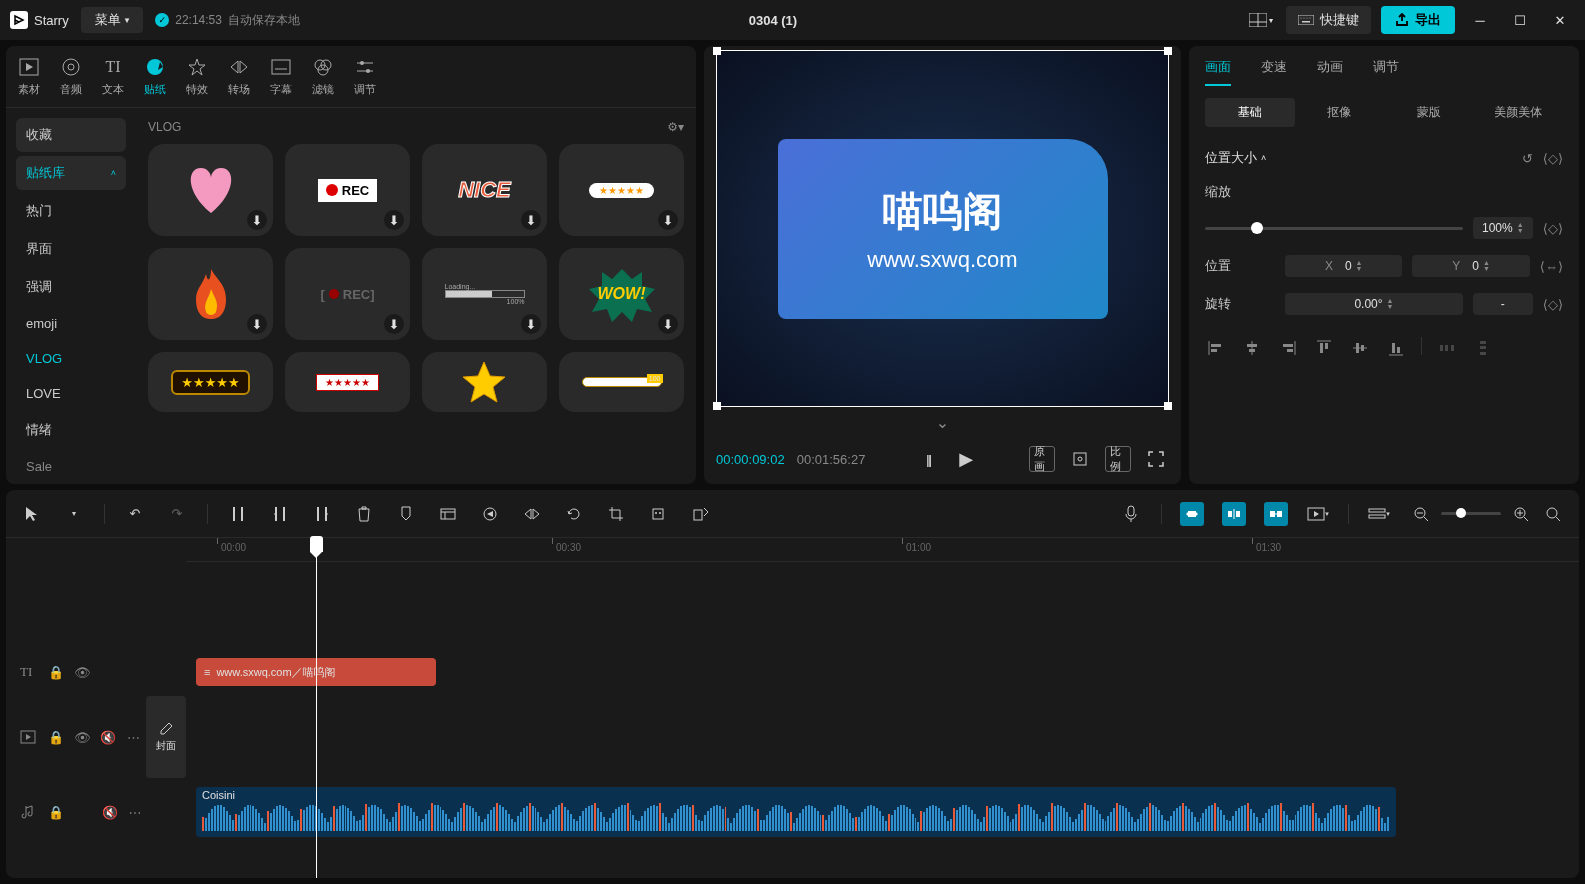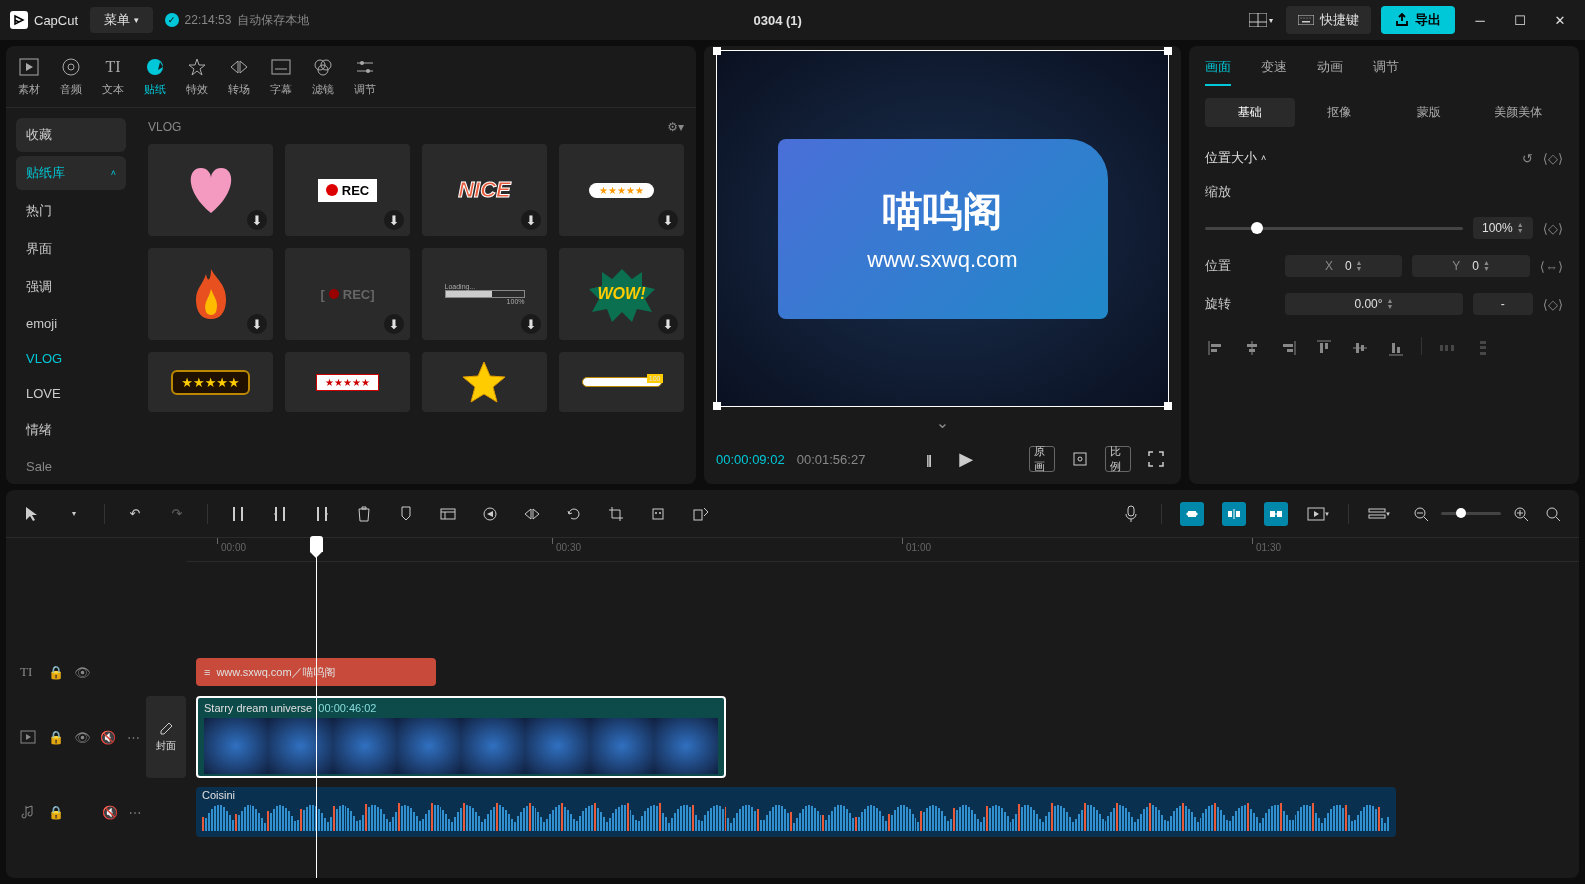--- a/index.html
+++ b/index.html
@@ -30,21 +30,21 @@
 .tab-icon { width: 22px; height: 22px; display: flex; align-items: center; justify-content: center; }
 .tab-label { font-size: 11px; }
 .left-body { flex: 1; display: flex; overflow: hidden; }
 .sidebar { width: 130px; padding: 10px; display: flex; flex-direction: column; gap: 4px; }
 .side-item { padding: 8px 10px; border-radius: 6px; cursor: pointer; color: #ccc; font-size: 13px; display: flex; align-items: center; justify-content: space-between; }
 .side-item.boxed { background: #2a2a2a; }
 .side-item.active { color: #00c8d8; }
 .sticker-grid { flex: 1; padding: 12px; overflow: hidden; }
 .section-title { color: #888; font-size: 12px; margin-bottom: 10px; display: flex; justify-content: space-between; align-items: center; }
 .grid { display: grid; grid-template-columns: repeat(4, 1fr); gap: 12px; }
-.sticker { background: #2a2a2a; border-radius: 4px; height: 92px; position: relative; cursor: pointer; display: flex; align-items: center; justify-content: center; overflow: hidden; }
+.sticker { background: #2a2a2a; border-radius: 16px; height: 92px; position: relative; cursor: pointer; display: flex; align-items: center; justify-content: center; overflow: hidden; }
 .dl-btn { position: absolute; bottom: 6px; right: 6px; width: 20px; height: 20px; background: #1a1a1a; border-radius: 50%; display: flex; align-items: center; justify-content: center; }
 
 
 .player { flex: 1; background: #1a1a1a; border-radius: 8px; display: flex; flex-direction: column; }
 .player-header { padding: 12px; display: flex; justify-content: space-between; align-items: center; }
 .player-canvas { flex: 1; margin: 4px 12px; background: radial-gradient(ellipse at center, #1a3050 0%, #0a1020 100%); border: 1px solid #fff; position: relative; display: flex; align-items: center; justify-content: center; }
 .corner { position: absolute; width: 8px; height: 8px; background: #fff; }
 .corner.tl { top: -4px; left: -4px; } .corner.tr { top: -4px; right: -4px; }
 .corner.bl { bottom: -4px; left: -4px; } .corner.br { bottom: -4px; right: -4px; }
 .banner { width: 330px; height: 180px; background: linear-gradient(135deg, #4a6fd8, #2088c8); border-radius: 8px 40px 8px 8px; display: flex; flex-direction: column; align-items: center; justify-content: center; color: #fff; }
@@ -114,21 +114,21 @@
 </head>
 <body>
 
 <div class="titlebar">
   <div class="logo">
     <div class="logo-icon">
       <svg width="12" height="12" viewBox="0 0 12 12">
           <path d="M2 2 L10 6 L2 10 Z M2 6 L6 8" fill="none" stroke="#000" stroke-width="1.5"></path>
         </svg>
     </div>
-    <span>CapCut</span>
+    <span>Starry</span>
   </div>
   <div class="menu-btn">
     <span>菜单</span>
     <span style="font-size:9px;">▾</span>
   </div>
   <div class="autosave">
     <div class="autosave-dot">✓</div>
     <span>22:14:53</span>
     <span>自动保存本地</span>
   </div>
@@ -715,33 +715,20 @@
         <span style="cursor:pointer;">👁</span>
         <span style="cursor:pointer;">🔇</span>
         <span style="cursor:pointer;">⋯</span>
       </div>
       <div class="track-body">
         <div class="cover-btn">
           <svg width="16" height="16">
               <path d="M3 13 L3 10 L11 2 L14 5 L6 13 Z" fill="none" stroke="#ccc"></path>
             </svg>
           <span>封面</span>
-        </div>
-        <div class="clip video">
-          <div><span>Starry dream universe</span>&nbsp;&nbsp;<span style="color:#8dd;">00:00:46:02</span></div>
-          <div class="video-thumbs">
-              <div class="video-thumb"></div>
-              <div class="video-thumb"></div>
-              <div class="video-thumb"></div>
-              <div class="video-thumb"></div>
-              <div class="video-thumb"></div>
-              <div class="video-thumb"></div>
-              <div class="video-thumb"></div>
-              <div class="video-thumb"></div>
-            </div>
         </div>
       </div>
     </div>
     <div class="track audio">
       <div class="track-head">
         <span class="th-icon">
             <svg width="14" height="16">
               <path d="M6 2 L6 12 A2 2 0 1 1 4 10 M6 4 L12 2 L12 10 A2 2 0 1 1 10 8" fill="none" stroke="currentColor"></path>
             </svg>
           </span>

